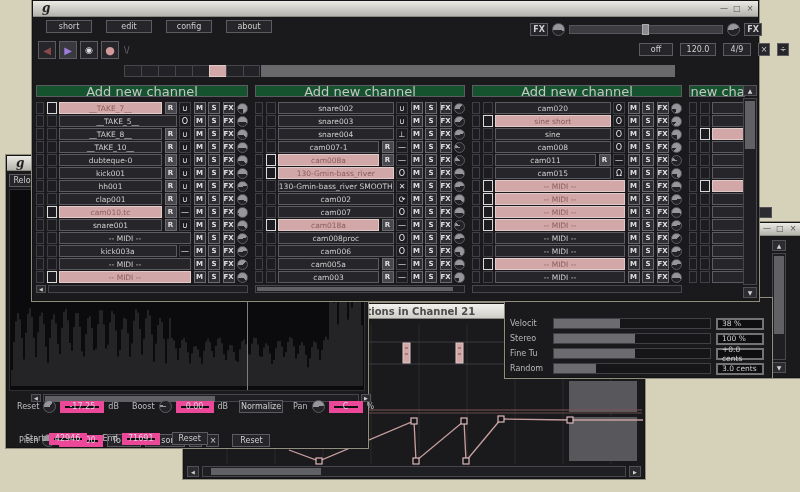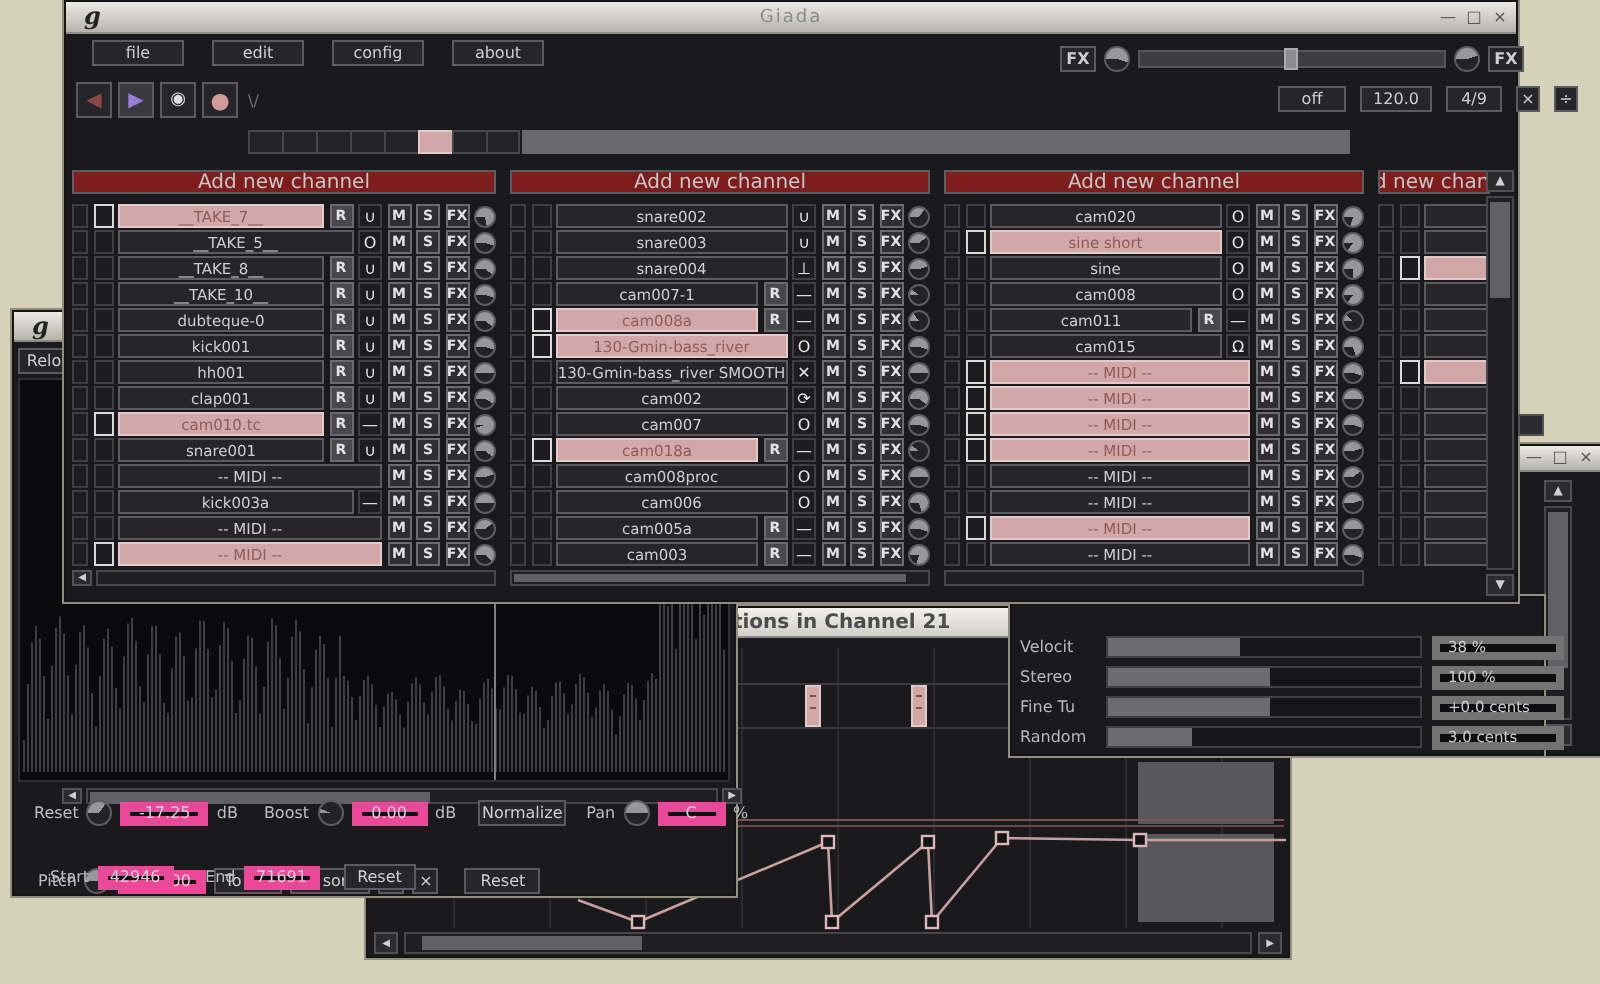--- a/index.html
+++ b/index.html
@@ -33,21 +33,21 @@
 #metro{color:#6f6f74;font-size:8px;margin-left:2px}
 #tempo-strip{position:absolute;top:42px;display:flex;gap:7px;left:606px}
 .tempo-btn{height:13px}
 #beat-strip{position:absolute;left:91px;top:64px;display:flex}
 .beat-cell{width:17px;height:12px;background:#232327;border:1px solid #46464c;border-right-width:0}
 .beat-cell:last-child{border-right-width:1px}
 .beat-cell.active{background:#d2a7a7;border-color:#e3caca}
 #beat-rest{width:414px;height:12px;background:#69696b;margin-left:1px}
 #cols{position:absolute;left:3px;top:84px;display:flex;gap:7px}
 .col{flex:none;overflow:hidden}
-.col-header{height:12px;width:100%;background:#7f1d1d;font-size:10px;color:#c6c6c6}
+.col-header{height:12px;width:100%;background:#14532d;font-size:13px;color:#c6c6c6}
 .rows{display:flex;flex-direction:column;gap:1px;margin-top:5px}
 .ch-row{display:flex;gap:2.5px;height:12px;align-items:center}
 .sq1{width:8px;height:12px;background:#1d1d21;border:1px solid #3f3f45;flex:none}
 .sq2{width:10px;height:12px;background:#1d1d21;border:1px solid #3f3f45;flex:none}
 .sq2.on{border-color:#d9d9d9}
 .ch-name{flex:1 1 auto;height:12px;font-size:7.5px}
 .cbtn{width:12px;height:12px;flex:none;background:#2e2e33;border:1px solid #6a6a70;color:#e2e2e2;font-size:7px;font-weight:bold;display:flex;align-items:center;justify-content:center}
 .rbtn{background:#47474c}
 .mode{background:#1d1d21;border-color:#3f3f45;font-weight:normal;font-size:8px;color:#e8e8e8}
 .knob.ch{width:11px;height:11px}
@@ -80,21 +80,21 @@
 #actions-scroll .sb-btn{width:12px;height:11px}
 #actions-scroll .sb-track{height:11px}
 #actions-scroll .sb-thumb{left:8px;width:110px;height:7px}
 
 #w-params{left:505px;top:298px;width:267px;height:80px;z-index:30}
 #params-body{padding:18px 4px}
 .ps-row{display:flex;align-items:center;gap:5px;height:13px;margin-bottom:2px}
 .ps-label{width:38px;font-size:8px;color:#b9b9bc;flex:none}
 .ps-slider{width:158px;height:11px;background:#161619;border:1px solid #3f3f45;position:relative;flex:none}
 .ps-fill{position:absolute;left:0;top:0;bottom:0;background:#6b6b70}
-.ps-value{width:66px;height:12px;background:#0e0e10;border:4px solid #737373;color:#cfcfd1;font-size:7.5px;display:flex;align-items:center;padding-left:4px;flex:none}
+.ps-value{width:48px;height:12px;background:#0e0e10;border:2px solid #737373;color:#cfcfd1;font-size:7.5px;display:flex;align-items:center;padding-left:4px;flex:none}
 
 #w-right{left:756px;top:222px;width:46px;height:156px;z-index:10}
 #w-right .tbar{height:13px}
 #rt-vscroll{position:absolute;left:15px;top:17px;width:14px;height:133px;display:flex;flex-direction:column;gap:2px}
 #rt-vscroll .sb-btn{width:14px;height:11px;font-size:6px}
 #rt-vscroll .vtrack{flex:1;background:#1f1f23;border:1px solid #46464c;position:relative}
 #rt-vscroll .vthumb{position:absolute;left:1px;right:1px;top:2px;height:78px;background:#606065}
 </style>
 </head>
 <body>
@@ -416,30 +416,29 @@
     <span class="valbox" style="width:38px">42946</span>
     <span class="lab" style="margin-left:12px">End</span>
     <span class="valbox" style="width:38px">71691</span>
     <span class="dbtn sbtn" style="width:36px;margin-left:8px">Reset</span>
   </div>
 </div>
 
 <div class="win" id="w-main">
   <div class="tbar">
     <span class="logo">g</span>
-    <span class="ttl">Giada</span>
     <span class="wctrl">
         <div class="wbtn">—</div>
         <div class="wbtn">□</div>
         <div class="wbtn">×</div>
       </span>
   </div>
   <div id="menu-row">
     <div id="menu-bar">
-        <div class="dbtn menu-btn">file</div>
+        <div class="dbtn menu-btn">short</div>
         <div class="dbtn menu-btn">edit</div>
         <div class="dbtn menu-btn">config</div>
         <div class="dbtn menu-btn">about</div>
       </div>
     <div id="fx-strip">
       <span class="dbtn fxb">FX</span>
       <span class="knob" id="k-out" style="width: 13px; height: 13px; background: conic-gradient(from -90deg, rgb(151, 151, 155) 0deg, rgb(151, 151, 155) 198deg, rgb(35, 35, 39) 0deg);"></span>
       <span id="out-track">
           <span id="out-handle"></span>
         </span>

